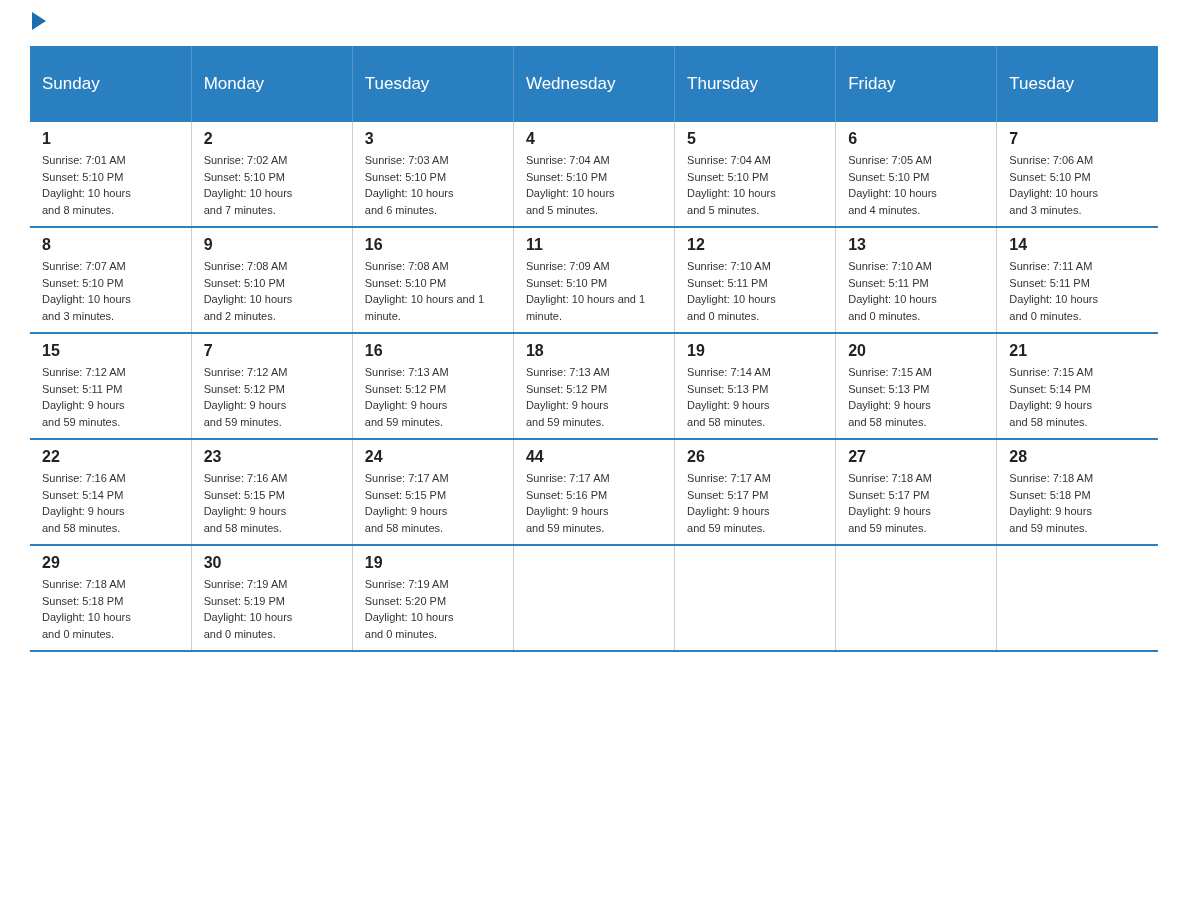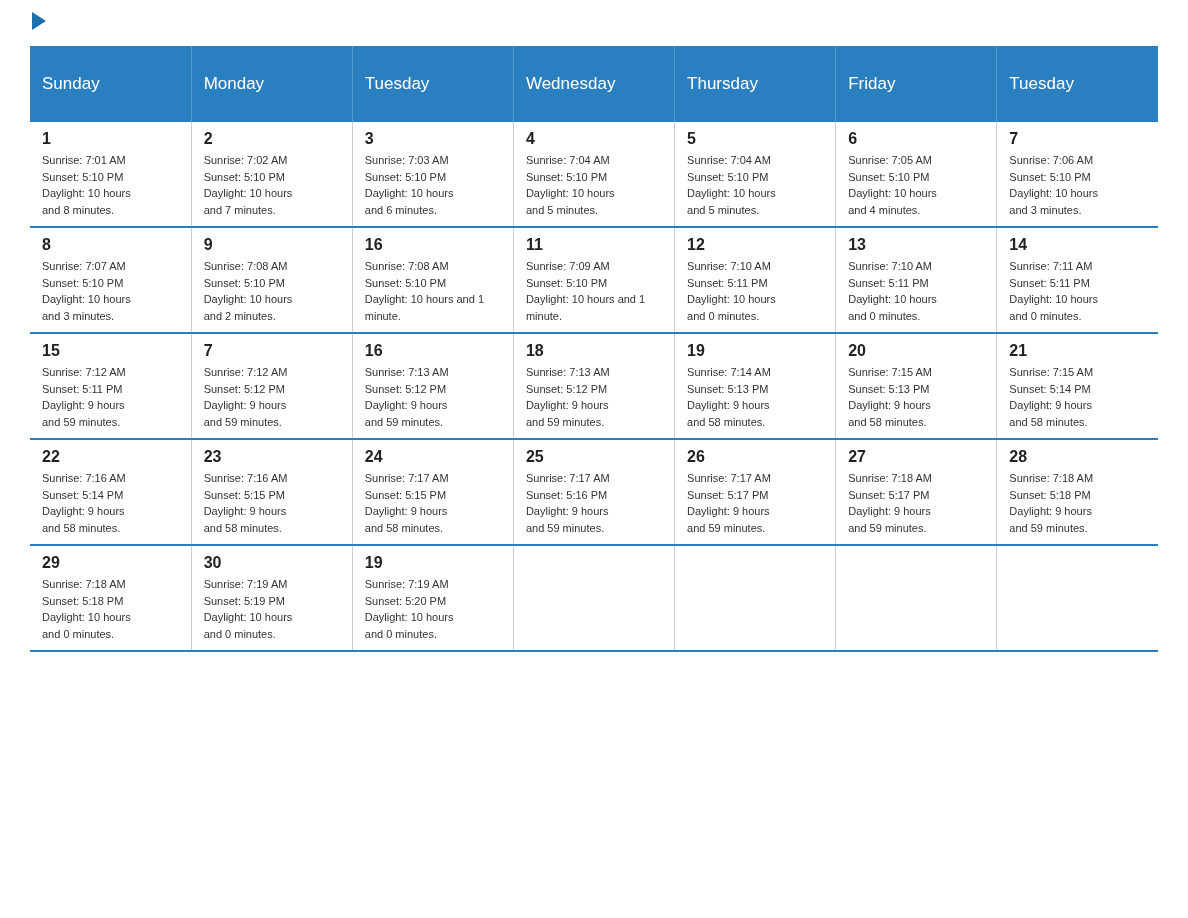--- a/index.html
+++ b/index.html
@@ -236,21 +236,21 @@
         </td>
         <td>
           <div class="day-num">23</div>
         <div class="day-info">Sunrise: 7:16 AM<br>Sunset: 5:15 PM<br>Daylight: 9 hours<br>and 58 minutes.</div>
         </td>
         <td>
           <div class="day-num">24</div>
         <div class="day-info">Sunrise: 7:17 AM<br>Sunset: 5:15 PM<br>Daylight: 9 hours<br>and 58 minutes.</div>
         </td>
         <td>
-          <div class="day-num">25</div>
+          <div class="day-num">44</div>
         <div class="day-info">Sunrise: 7:17 AM<br>Sunset: 5:16 PM<br>Daylight: 9 hours<br>and 59 minutes.</div>
         </td>
         <td>
           <div class="day-num">26</div>
         <div class="day-info">Sunrise: 7:17 AM<br>Sunset: 5:17 PM<br>Daylight: 9 hours<br>and 59 minutes.</div>
         </td>
         <td>
           <div class="day-num">27</div>
         <div class="day-info">Sunrise: 7:18 AM<br>Sunset: 5:17 PM<br>Daylight: 9 hours<br>and 59 minutes.</div>
         </td>

